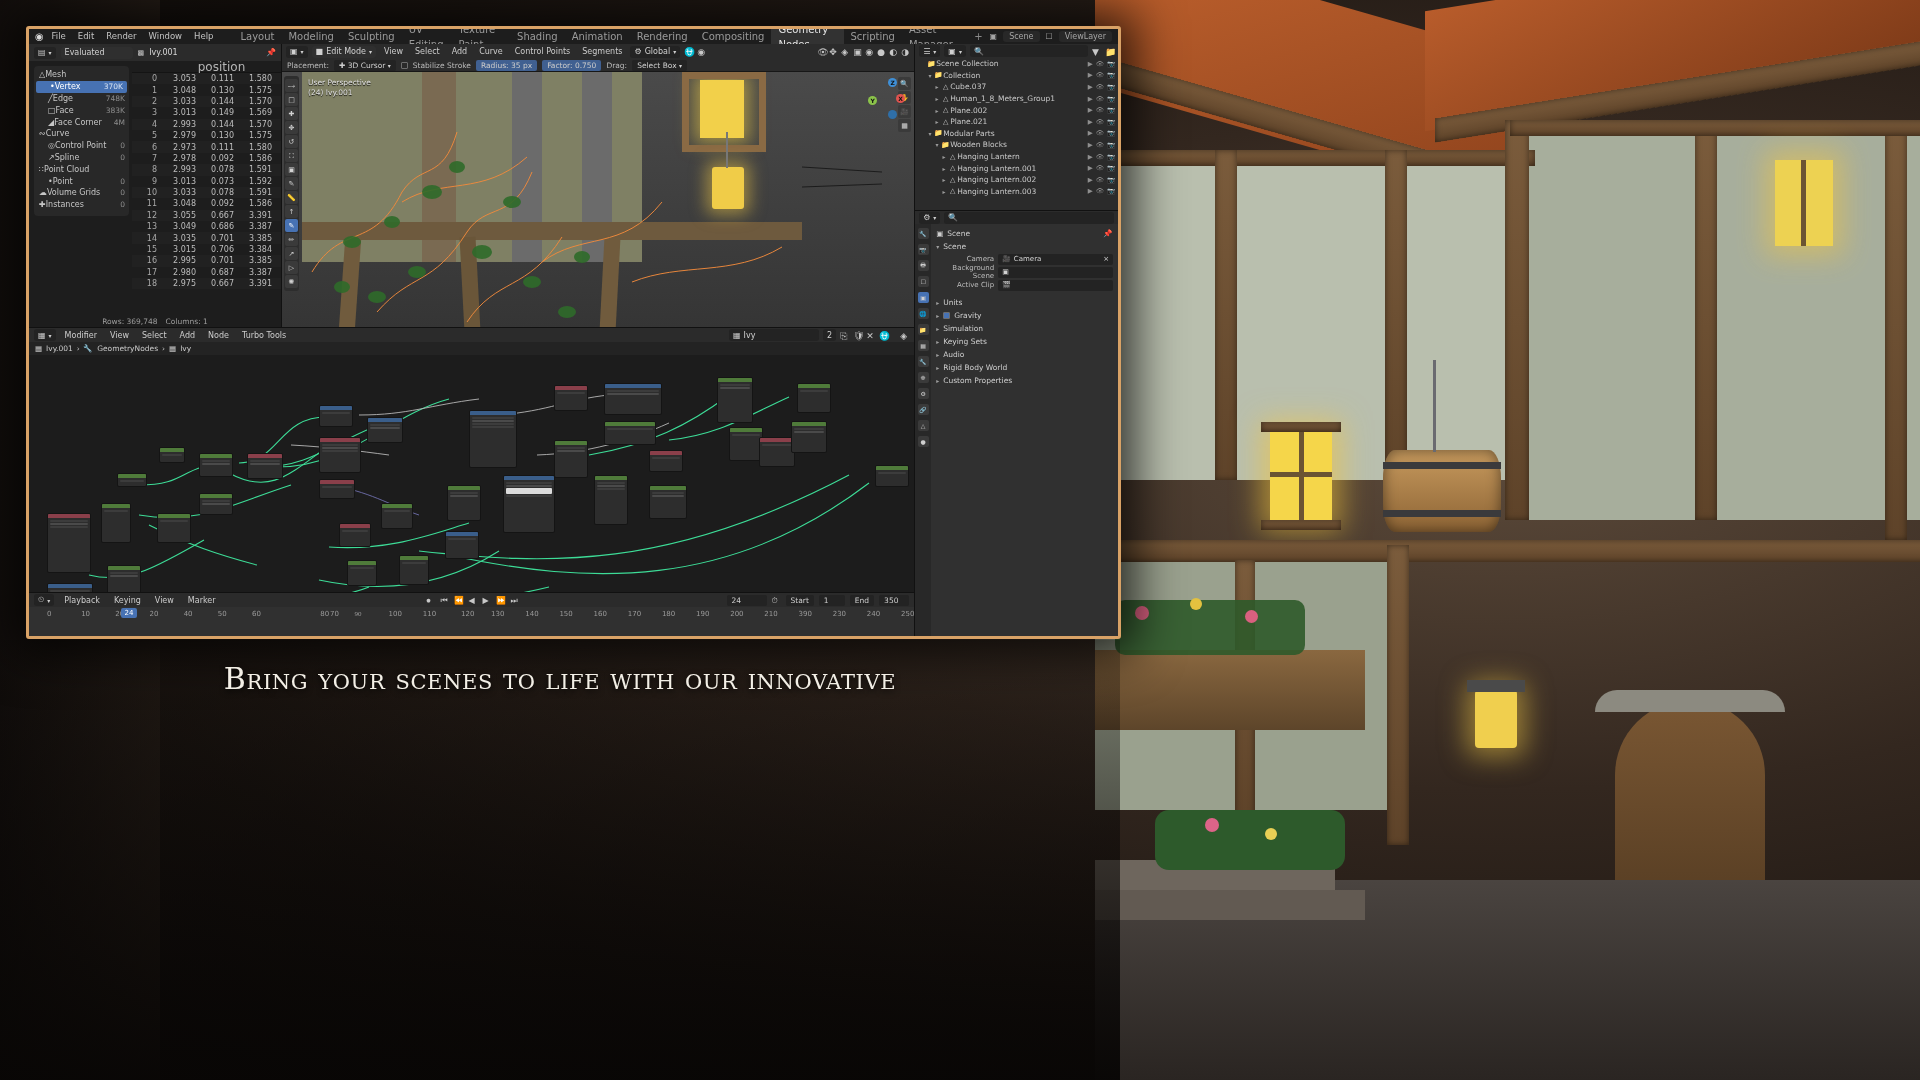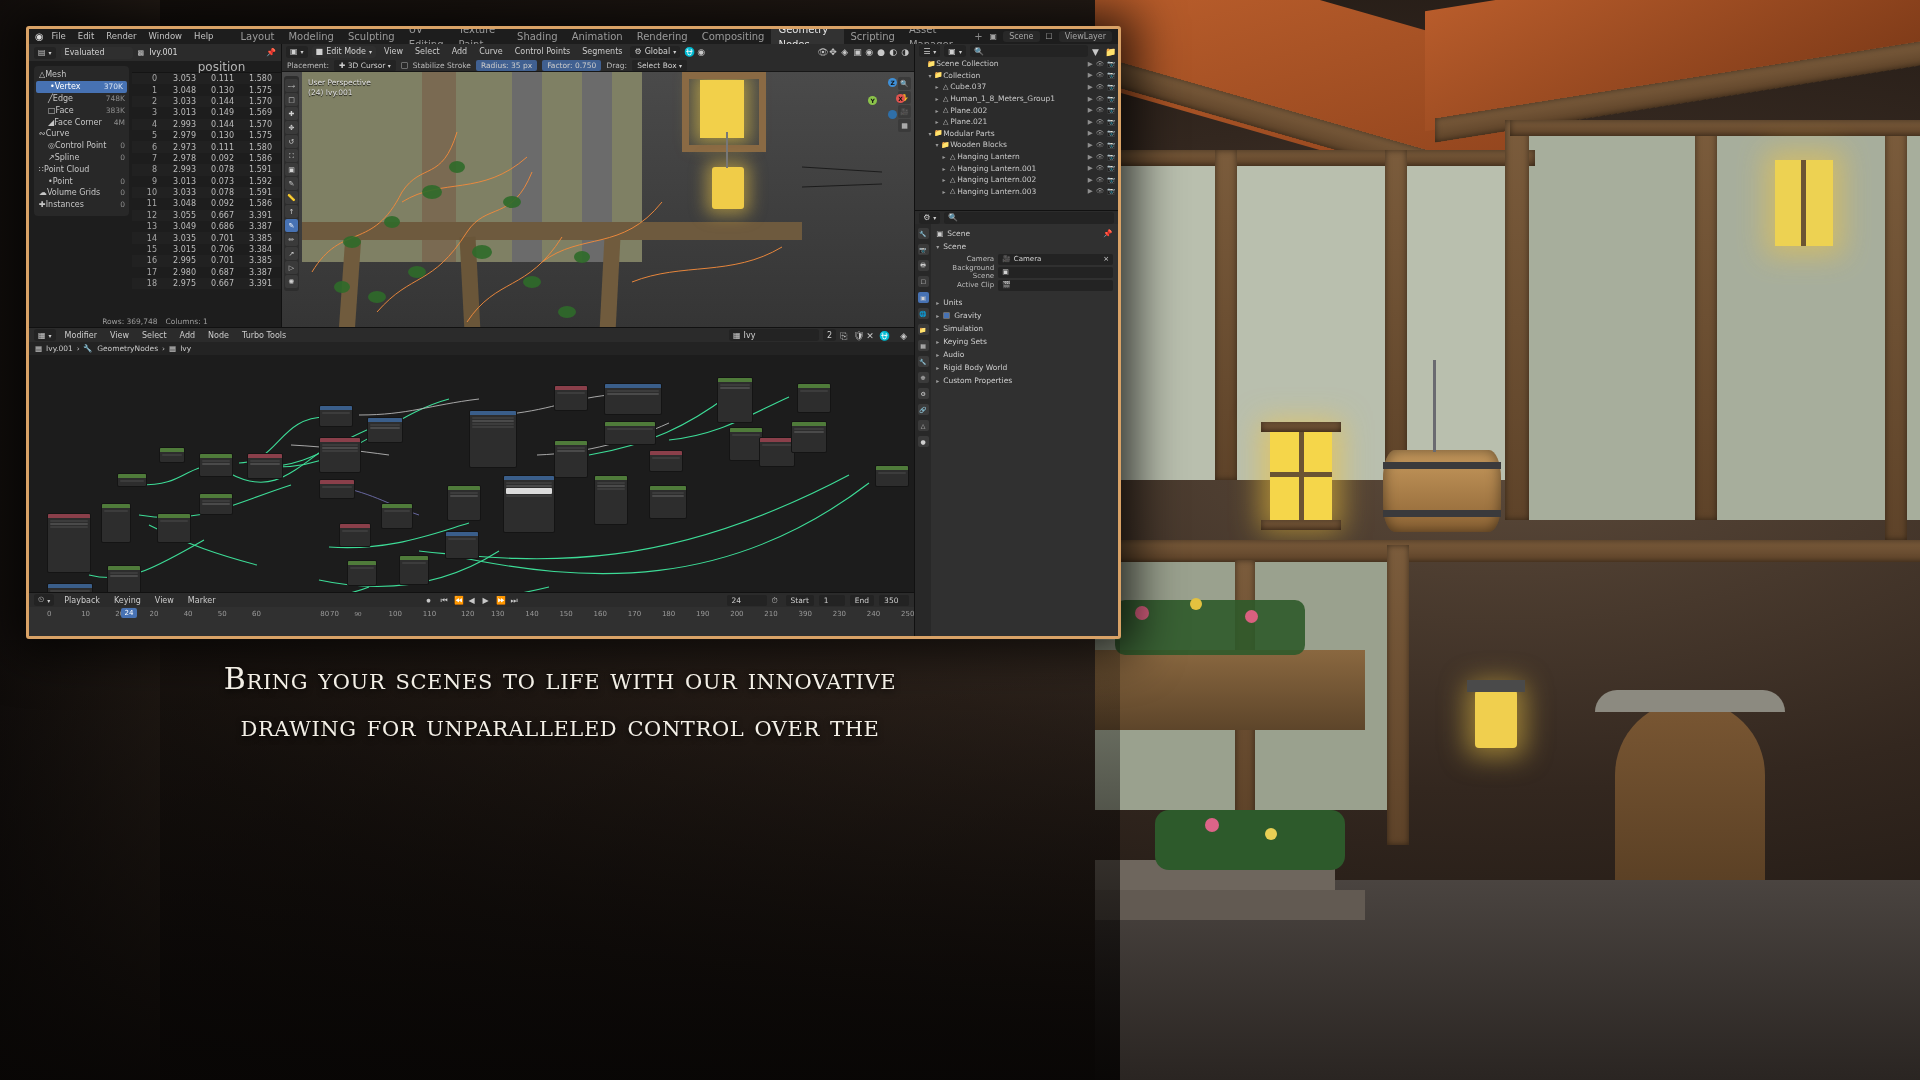--- a/index.html
+++ b/index.html
@@ -1168,14 +1168,13 @@
             </div>
         </div>
       </div>
     </div>
   </div>
 
 </div>
 
 <div id="caption">
   <div>Bring your scenes to life with our innovative</div>
-  <div>drawing for unparalleled control over the</div>
 </div>
 
 </body></html>

